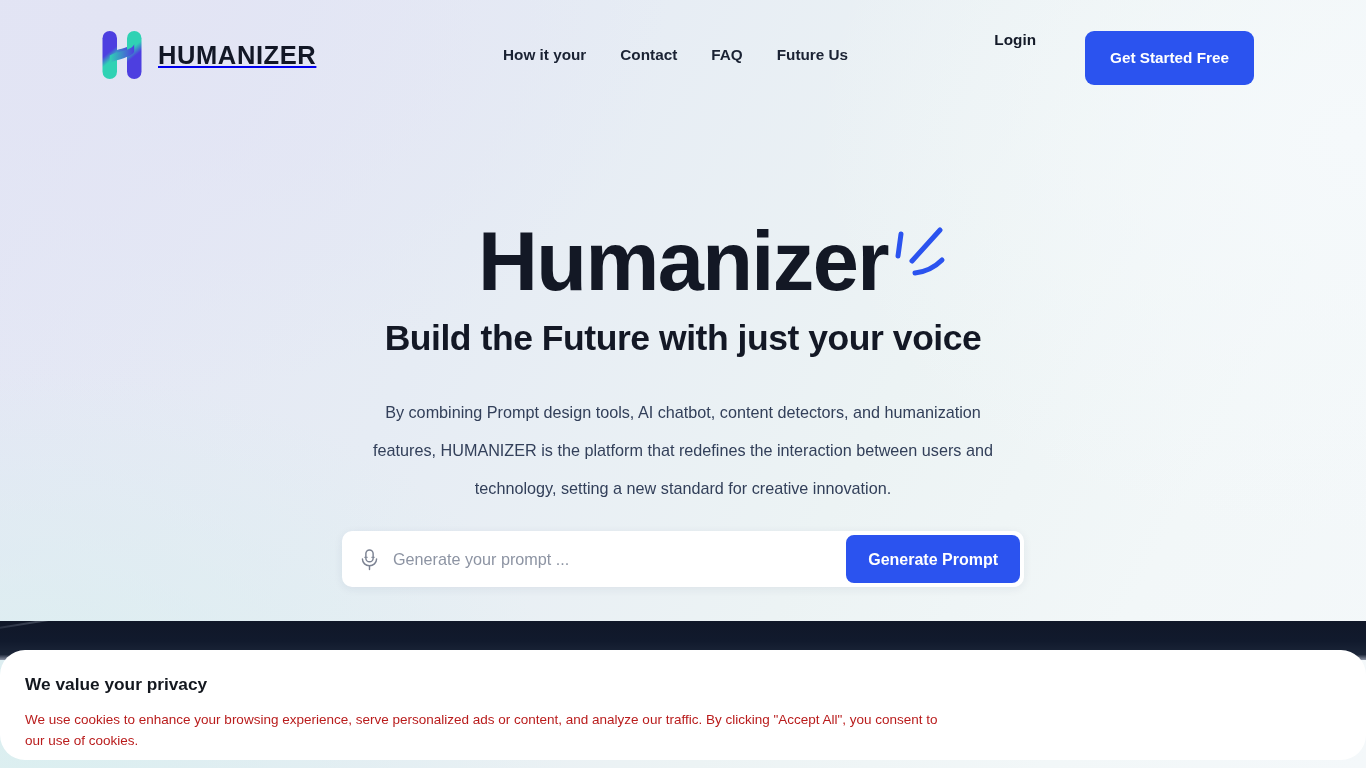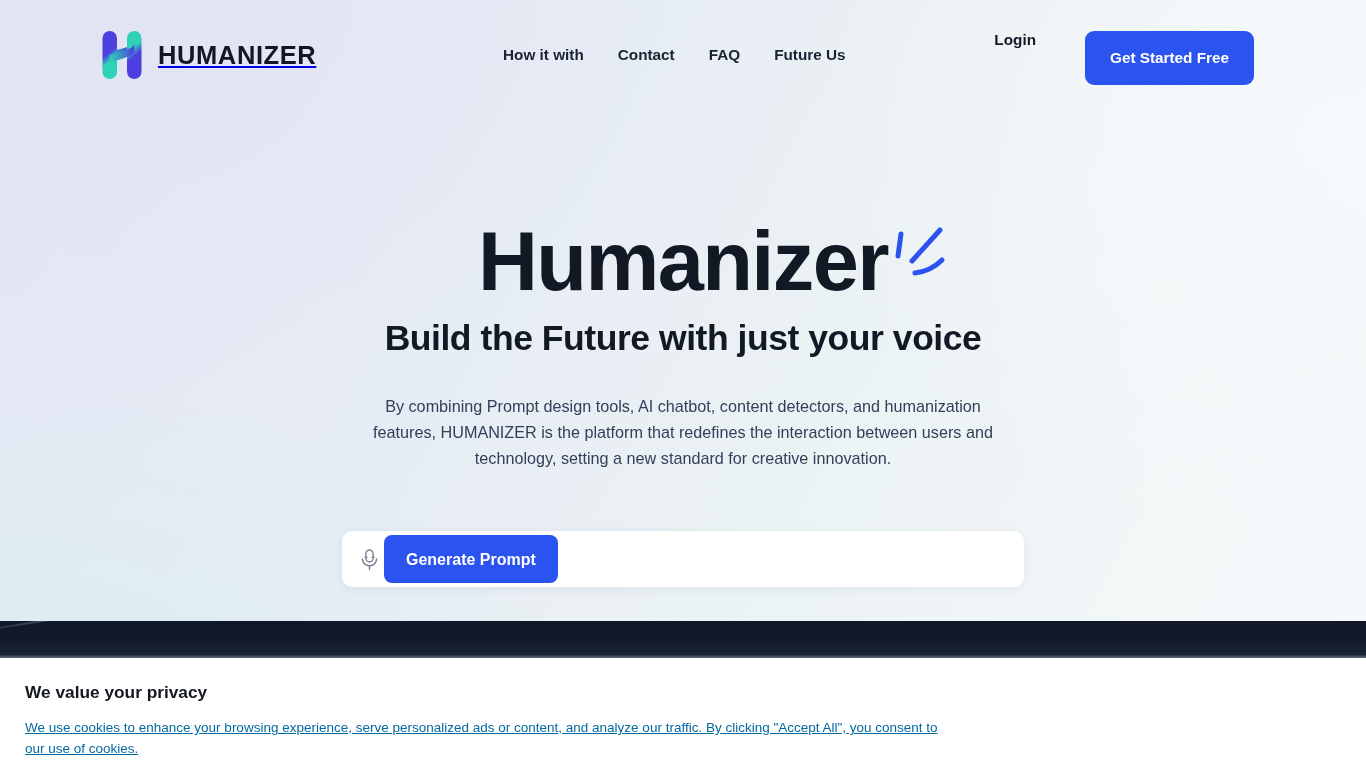--- a/index.html
+++ b/index.html
@@ -130,21 +130,21 @@
     font-weight: 700;
     letter-spacing: -0.45px;
     color: #131825;
     line-height: 1.12;
   }
 
   .hero-desc {
     margin: 34px auto 0;
     width: 662px;
     font-size: 16.2px;
-    line-height: 26px;
+    line-height: 38px;
     color: #33405a;
     font-weight: 400;
   }
 
   
   .prompt-bar {
     position: absolute;
     top: 531px;
     left: 342px;
     width: 682px;
@@ -199,44 +199,44 @@
     width: 230px;
     height: 2px;
     background: linear-gradient(90deg, rgba(255,255,255,0) 0%, rgba(190,198,214,0.55) 70%, rgba(190,198,214,0) 100%);
     transform: rotate(-9deg);
     transform-origin: left center;
   }
 
   
   .cookie-banner {
     position: absolute;
-    left: 0; right: 0; bottom: 0;
+    left: 0; right: 0; bottom: 8px;
     height: 110px;
     background: #ffffff;
     display: flex;
     align-items: center;
+    border-radius: 25px;
   }
   .cookie-text-col {
     position: absolute;
     left: 25px;
     top: 24px;
     width: 930px;
   }
   .cookie-title {
     font-size: 17.3px;
     font-weight: 700;
     color: #14181f;
     margin-bottom: 14px;
   }
   .cookie-body {
     font-size: 13.5px;
     line-height: 21px;
-    color: #0369a1;
+    color: #b91c1c;
     width: 925px;
-    text-decoration: underline;
   }
 </style>
 </head>
 <body>
 
 <div id="page">
 
   <div class="header">
 
     <a class="brand" href="#">
@@ -261,21 +261,21 @@
         </defs>
         <path d="M3 29 C3 23 11 23 16 21 C22 19 30 18 30 14 L30 22 C30 27 22 28 16 30 C11 32 3 33 3 37 Z" fill="url(#lgBar)"></path>
         <rect x="1.5" y="2" width="14.5" height="48" rx="7.25" fill="url(#lgLeft)"></rect>
         <rect x="26" y="2" width="14.5" height="48" rx="7.25" fill="url(#lgRight)"></rect>
         <path d="M8.8 26.5 C12 24.6 18 23.2 23 21.6 C28 20 32.2 18.2 33.2 15.2 L33.2 22.6 C32 25.8 27.6 27.6 22.6 29.2 C17.6 30.8 11.8 32.2 8.8 34.2 Z" fill="url(#lgBar)"></path>
       </svg>
       <span class="brand-name">HUMANIZER</span>
     </a>
 
     <nav class="nav">
-      <a href="#">How it with</a>
+      <a href="#">How it your</a>
       <a href="#">Contact</a>
       <a href="#">FAQ</a>
       <a href="#">Future Us</a>
     </nav>
 
     <div class="header-right">
       <a class="login-link" href="#">Login</a>
       <button class="cta-button">Get Started Free</button>
     </div>
   </div>
@@ -295,20 +295,21 @@
     <p class="hero-desc">By combining Prompt design tools, AI chatbot, content detectors, and humanization features, HUMANIZER is the platform that redefines the interaction between users and technology, setting a new standard for creative innovation.</p>
   </div>
 
   <div class="prompt-bar">
     <svg class="mic-icon" viewBox="0 0 22 24">
       <rect x="7.2" y="2" width="7.6" height="12.4" rx="3.8" fill="none" stroke="#7b8292" stroke-width="1.5"></rect>
       <path d="M6 9.6 L8.6 9.6 M13.4 9.6 L16 9.6" stroke="#7b8292" stroke-width="1.2" stroke-linecap="round"></path>
       <path d="M3.6 11.4 C3.6 15.6 7 18.6 11 18.6 C15 18.6 18.4 15.6 18.4 11.4" fill="none" stroke="#7b8292" stroke-width="1.5" stroke-linecap="round"></path>
       <path d="M11 18.6 L11 22.4" stroke="#7b8292" stroke-width="1.5" stroke-linecap="round"></path>
     </svg>
+    <input class="prompt-input" type="text" placeholder="Generate your prompt ..." style="">
     <button class="generate-button">Generate Prompt</button>
   </div>
 
   <div class="dark-band">
     <div class="band-streak"></div>
   </div>
 
   <div class="cookie-banner">
     <div class="cookie-text-col">
       <div class="cookie-title">We value your privacy</div>

